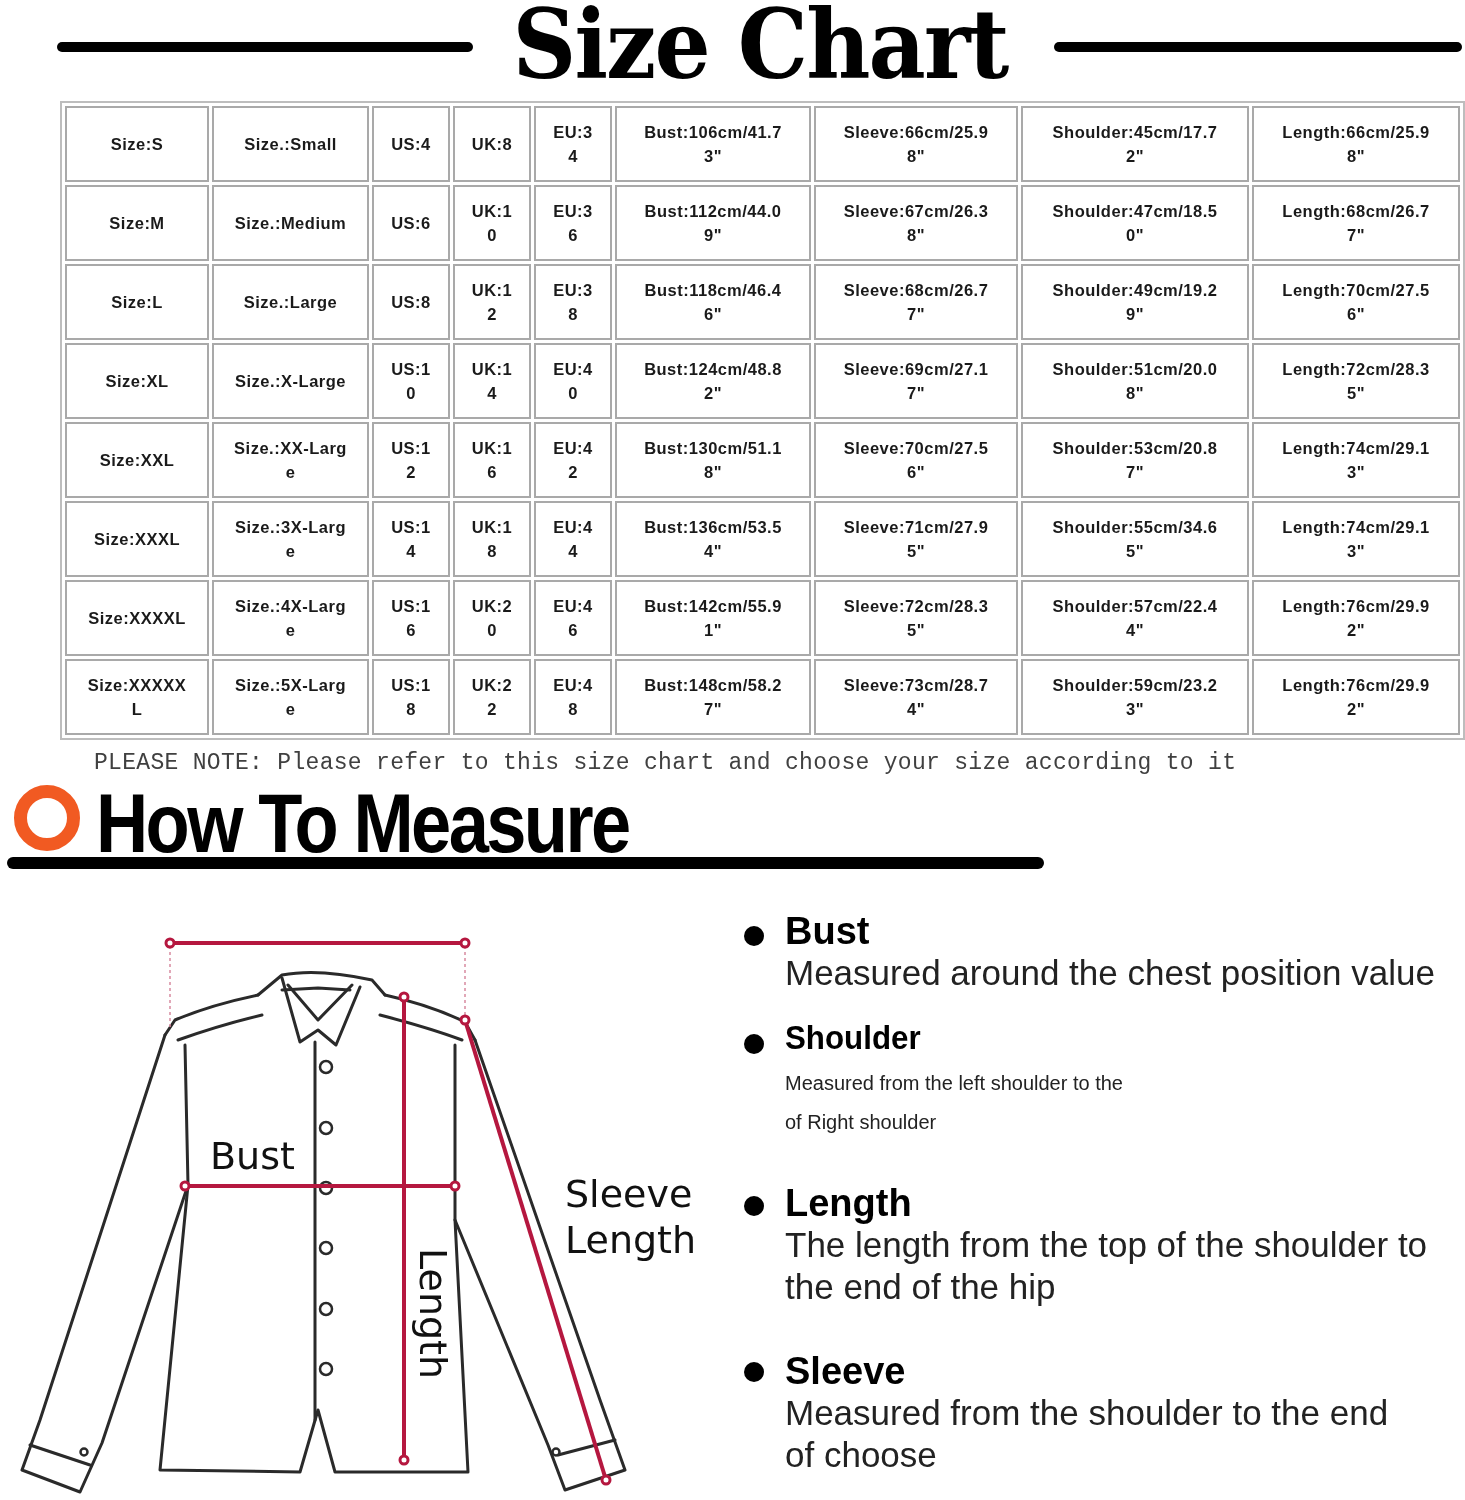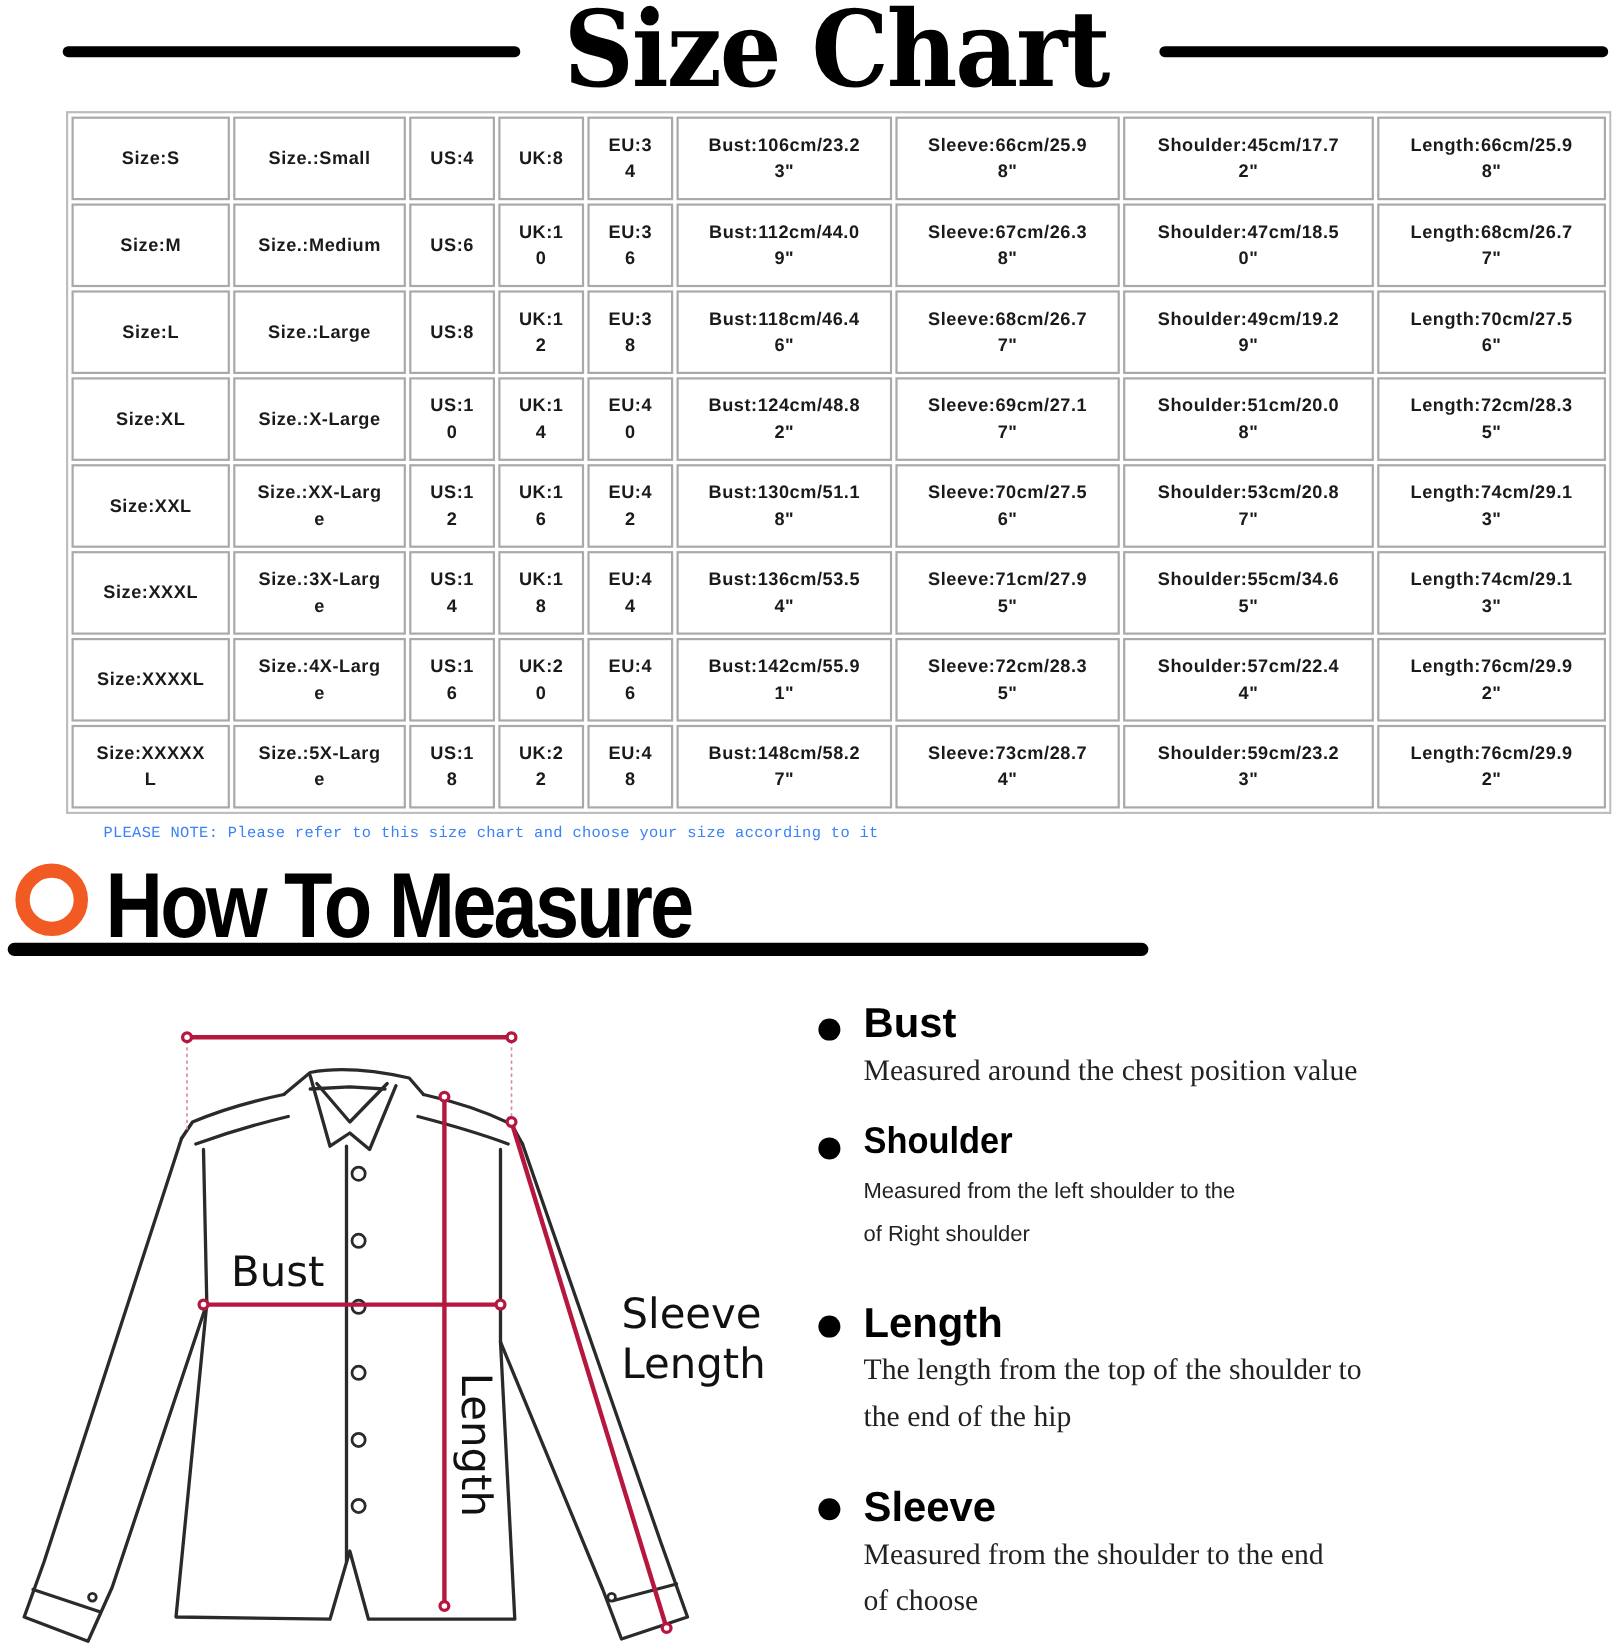--- a/index.html
+++ b/index.html
@@ -14,21 +14,21 @@
 
   
   .size-table { position: absolute; left: 60px; top: 101px; border-collapse: separate; border-spacing: 3px; border: 2px solid #bdbdbd; background: #fff; }
   .size-table td { border: 2px solid #a9a9a9; background: #fff; text-align: center; vertical-align: middle; font-weight: bold; font-size: 16.5px; line-height: 24px; color: #1a1a1a; padding: 0 4px; letter-spacing: 0.5px; }
   .size-table tr { height: 76px; }
   .c0 { width: 132px; } .c1 { width: 145px; } .c2 { width: 66px; } .c3 { width: 66px; } .c4 { width: 66px; }
   .c5 { width: 184px; } .c6 { width: 192px; } .c7 { width: 216px; margin-top: 15px; } .c8 { width: 196px; }
   .cell-text { display: block; white-space: pre-line; }
 
   
-  .note { position: absolute; left: 94px; top: 750px; font-family: "Liberation Mono", monospace; font-size: 14px; color: #3b82f6; letter-spacing: 0.3px; white-space: nowrap; }
+  .note { position: absolute; left: 94px; top: 750px; font-family: "Liberation Mono", monospace; font-size: 23px; color: #404040; letter-spacing: 0.3px; white-space: nowrap; }
 
   
   .measure-header { position: absolute; left: 4px; top: 775px; width: 1045px; height: 100px; }
   .orange-ring { position: absolute; left: 10px; top: 10px; width: 40px; height: 40px; border-radius: 50%; border: 13px solid #f15a22; background: #fff; }
   .measure-title { position: absolute; left: 92px; top: 0px; font-family: "Liberation Sans", sans-serif; font-weight: bold; font-size: 84px; letter-spacing: -3px; color: #000; transform: scaleX(0.86); transform-origin: left center; white-space: nowrap; }
   .measure-rule { position: absolute; left: 3px; top: 82px; width: 1037px; height: 12px; background: #000; border-radius: 6px; }
 
   
   .diagram { position: absolute; left: 0; top: 880px; width: 720px; height: 620px; }
   .diagram svg { position: absolute; left: 0; top: 0; }
@@ -36,21 +36,21 @@
   .dl-shoulder { left: 180px; top: 8px; }
   .dl-bust { left: 210px; top: 254px; }
   .dl-sleeve1 { left: 565px; top: 292px; }
   .dl-sleeve2 { left: 565px; top: 338px; }
   .dl-length { left: 408px; top: 414px; transform: rotate(90deg); transform-origin: left top; left: 455px; top: 368px; }
 
   
   .desc { position: absolute; left: 740px; }
   .bullet { position: absolute; left: 4px; width: 20px; height: 20px; border-radius: 50%; background: #000; }
   .desc-title { position: absolute; left: 45px; font-family: "Liberation Sans", sans-serif; font-weight: bold; font-size: 38px; color: #000; white-space: nowrap; }
-  .desc-body { position: absolute; left: 45px; font-family: Liberation Serif, serif; font-size: 27px; line-height: 42px; color: #222; white-space: nowrap; }
+  .desc-body { position: absolute; left: 45px; font-family: Liberation Sans, sans-serif; font-size: 35px; line-height: 42px; color: #222; white-space: nowrap; }
   .desc-body.mono { font-family: Liberation Sans, sans-serif; font-size: 20px; line-height: 39px; }
 
   .d-bust { top: 910px; }
   .d-bust .bullet { top: 16px; } .d-bust .desc-title { top: 0; } .d-bust .desc-body { top: 42px; }
   .d-shoulder { top: 1018px; }
   .d-shoulder .bullet { top: 16px; } .d-shoulder .desc-title { top: 0; font-size: 34px; transform: scaleX(0.92); transform-origin: left; } .d-shoulder .desc-body { top: 46px; }
   .d-length { top: 1182px; }
   .d-length .bullet { top: 14px; } .d-length .desc-title { top: 0; } .d-length .desc-body { top: 42px; }
   .d-sleeve { top: 1350px; }
   .d-sleeve .bullet { top: 12px; } .d-sleeve .desc-title { top: 0; } .d-sleeve .desc-body { top: 42px; }
@@ -77,21 +77,21 @@
           <span class="cell-text">US:4</span>
         </td>
         <td class="c3">
           <span class="cell-text">UK:8</span>
         </td>
         <td class="c4">
           <span class="cell-text">EU:3
 4</span>
         </td>
         <td class="c5">
-          <span class="cell-text">Bust:106cm/23.2
+          <span class="cell-text">Bust:106cm/41.7
 3"</span>
         </td>
         <td class="c6">
           <span class="cell-text">Sleeve:66cm/25.9
 8"</span>
         </td>
         <td class="c7">
           <span class="cell-text">Shoulder:45cm/17.7
 2"</span>
         </td>

